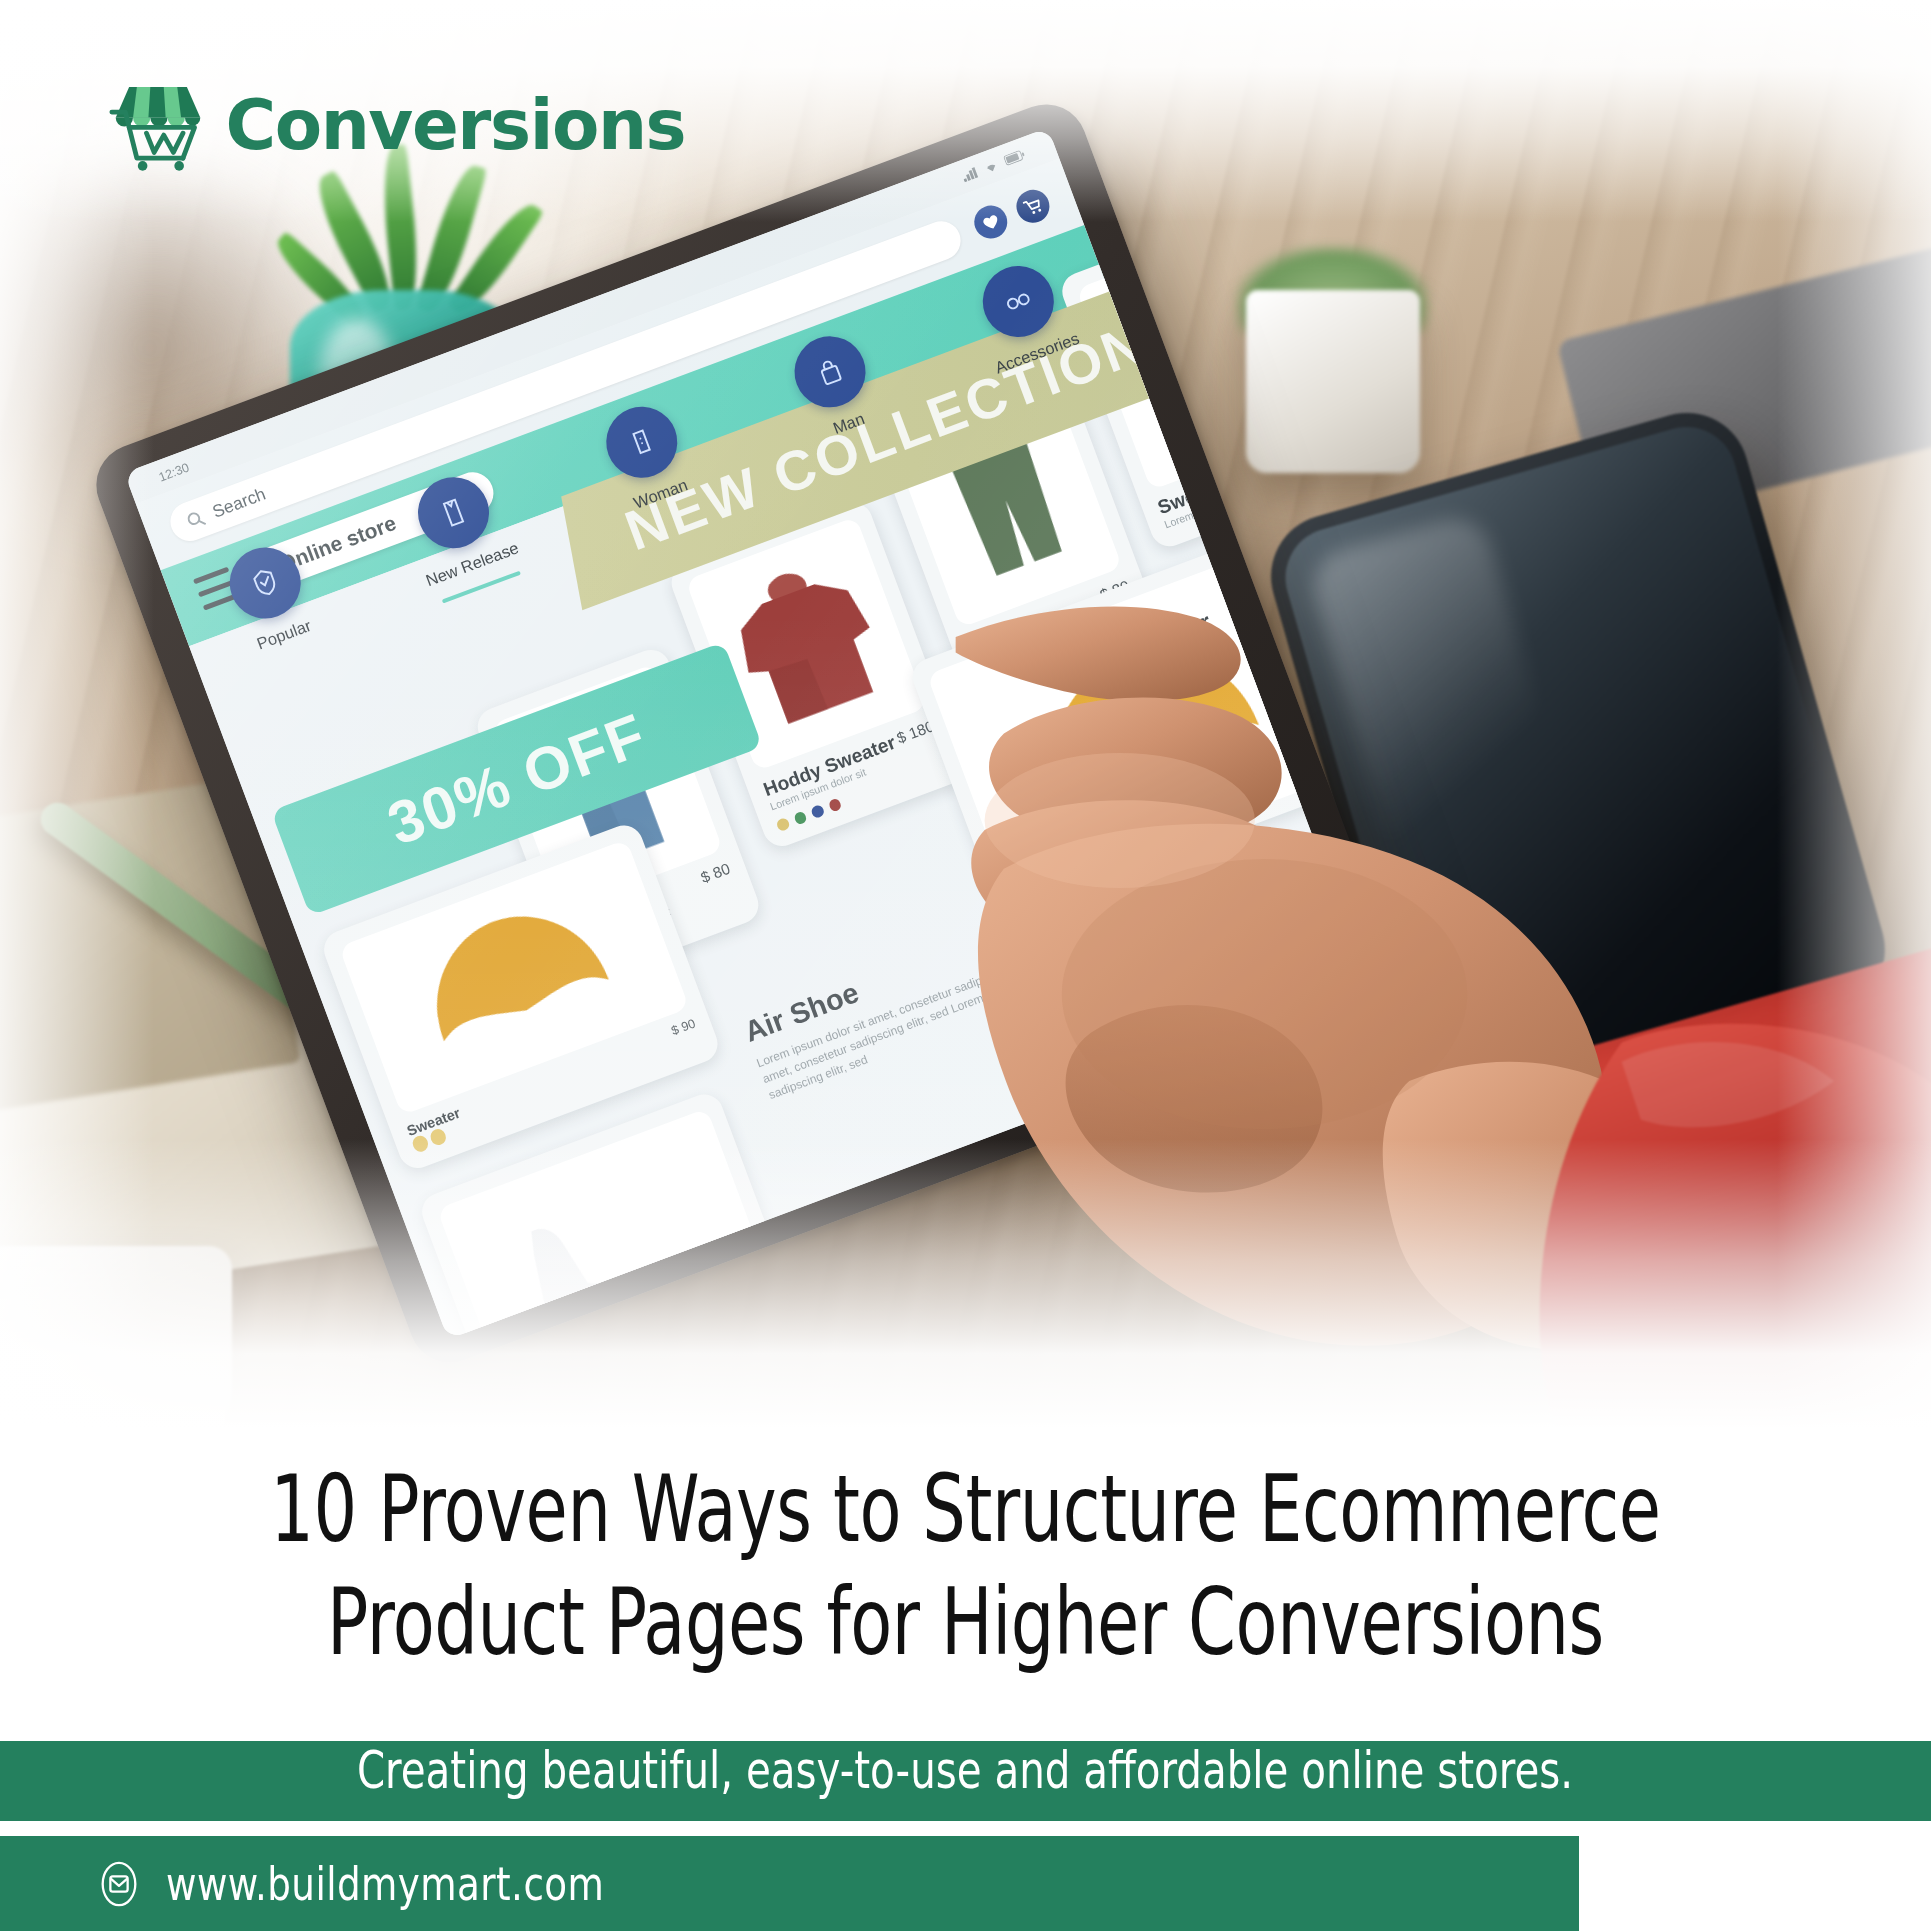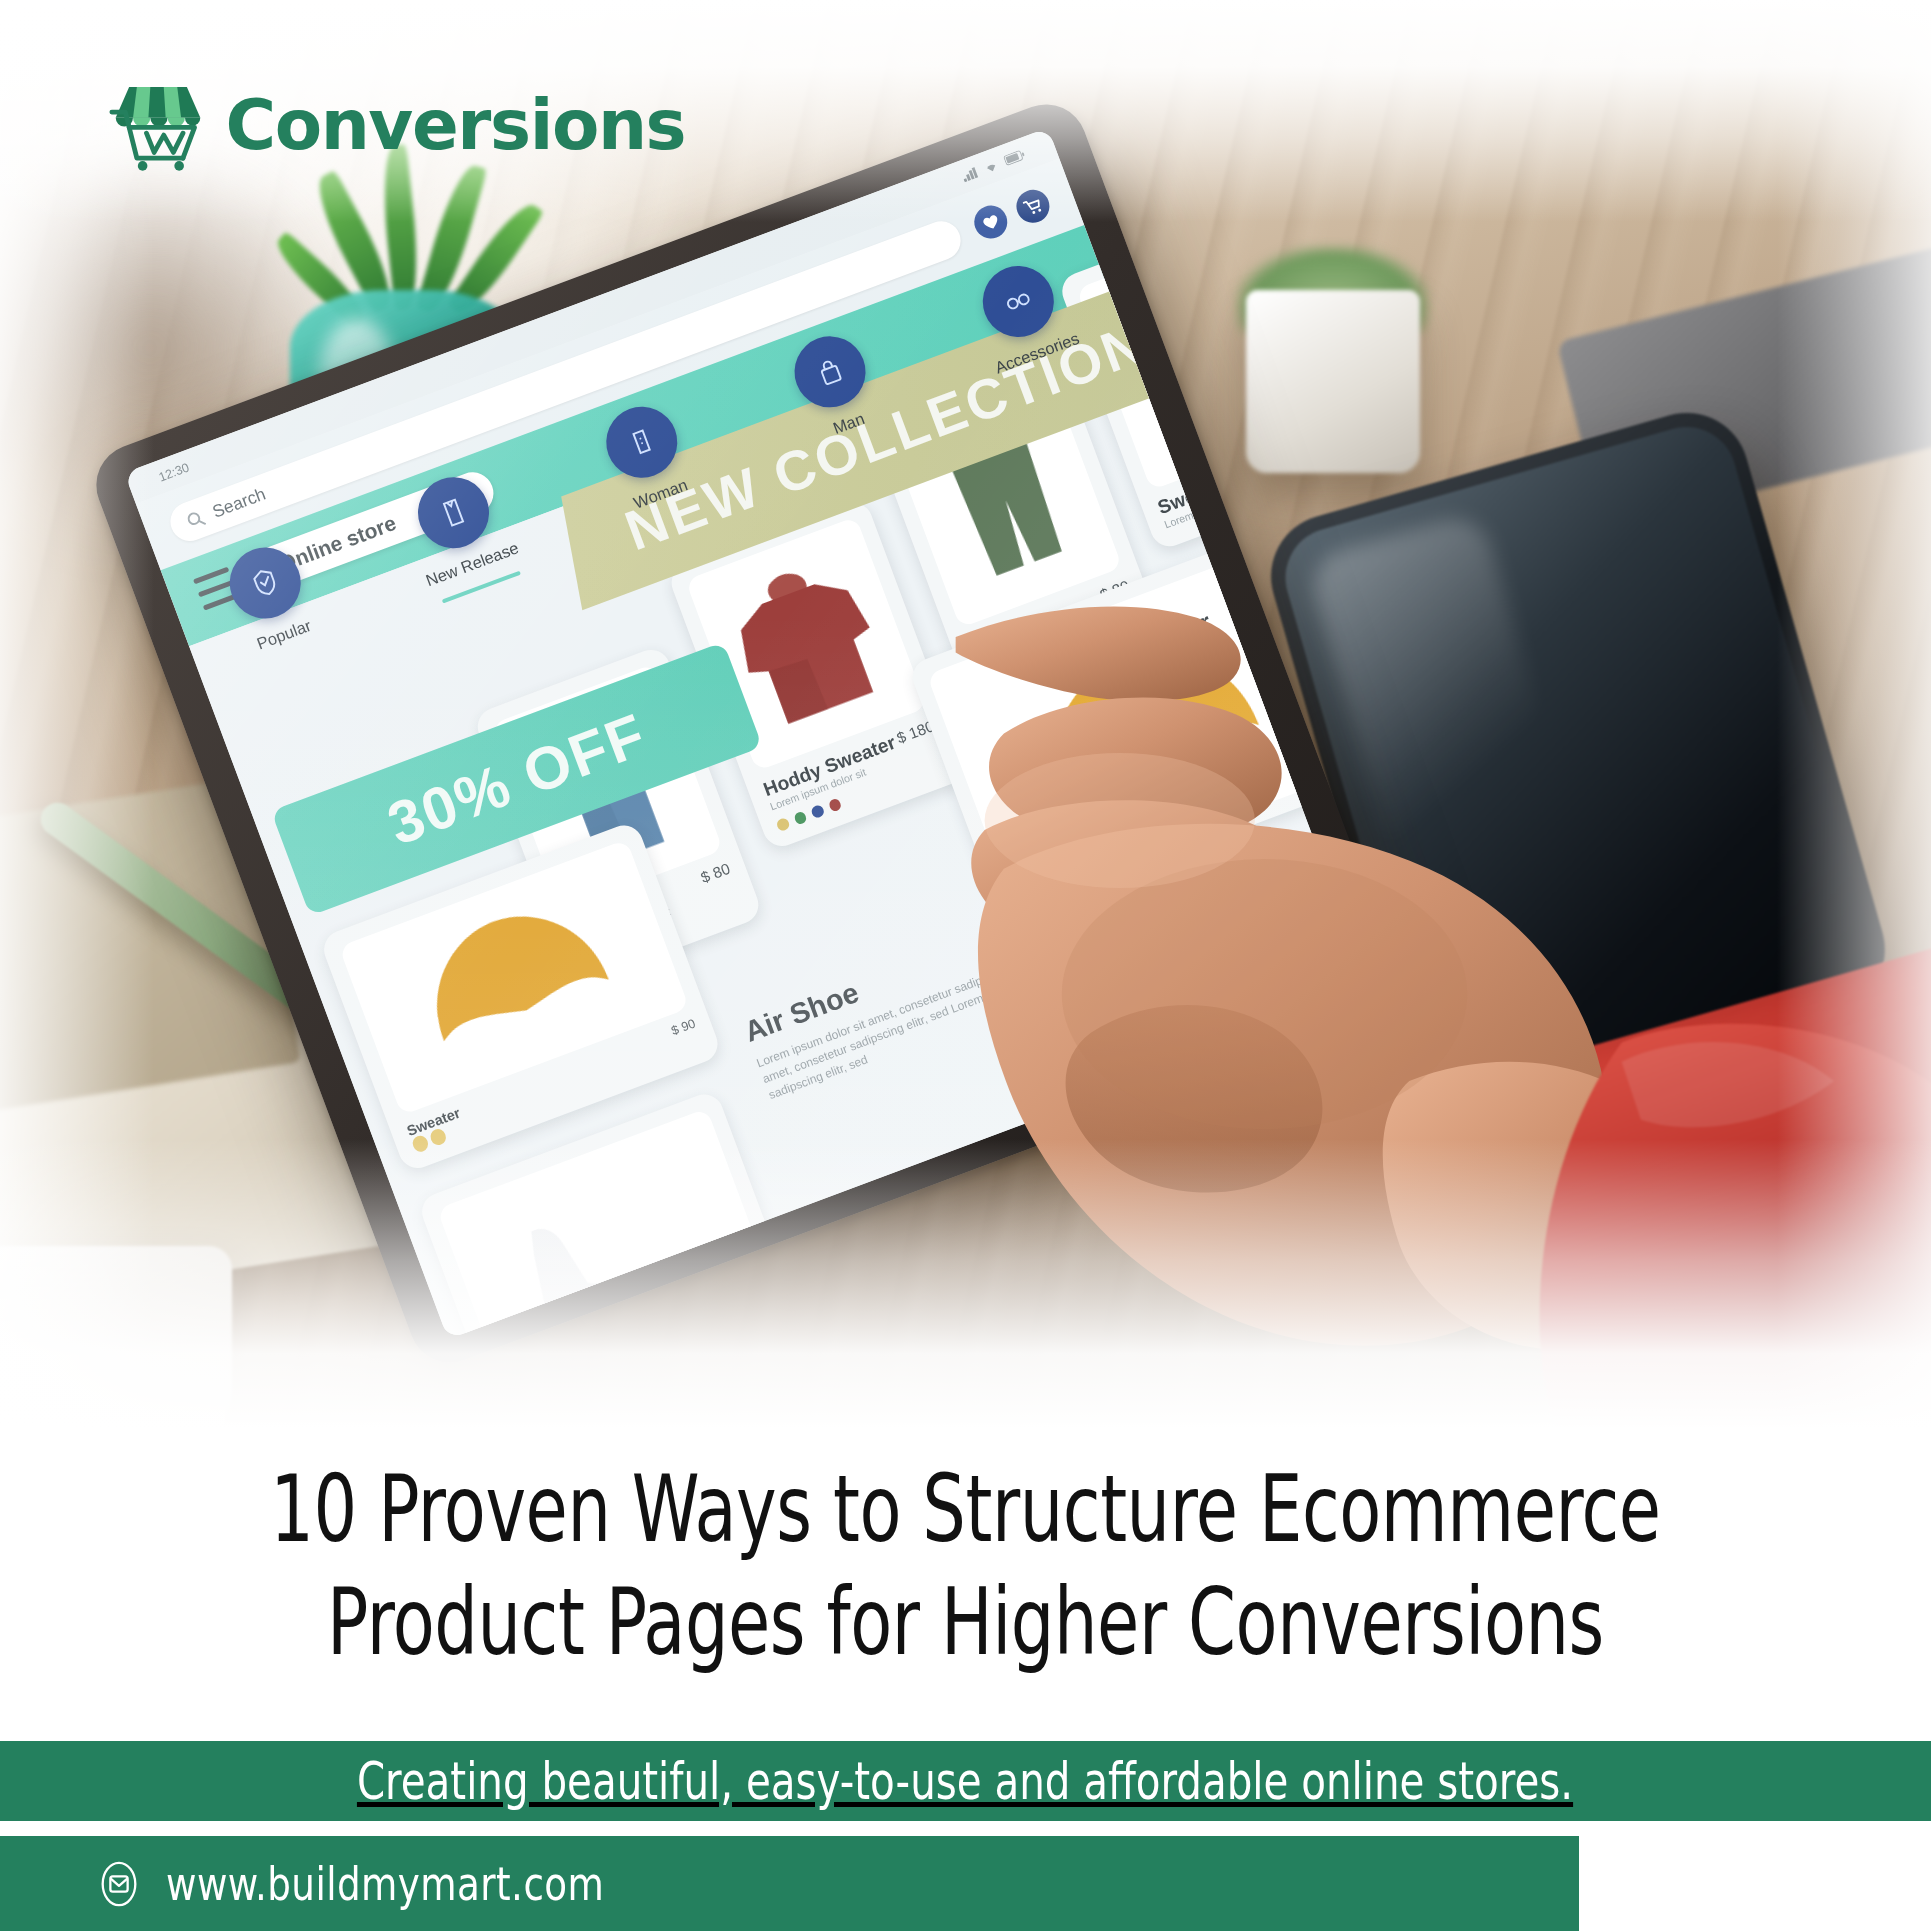--- a/index.html
+++ b/index.html
@@ -364,23 +364,22 @@
     transform:scaleX(0.82);
     transform-origin:50% 0;
     z-index:40;
   }
   .headline .l2 { display:block; }
 
   
   .tagline-band {
     position:absolute; left:0; top:1741px; width:1931px; height:80px;
     background:#24805E;
-    display:flex; align-items:center; justify-content:center;
+    display:flex; justify-content:center;
     z-index:45;
-    text-decoration:underline;
   }
   .tagline {
     font-family:"DejaVu Sans Condensed","Liberation Sans Narrow","Liberation Sans", sans-serif;
     font-size:51px; color:#ffffff; letter-spacing:0px;
     transform:scaleX(0.88); transform-origin:50% 50%;
     white-space:nowrap;
   }
 
   .band-gap { position:absolute; left:0; top:1821px; width:1931px; height:15.4px; background:#ffffff; z-index:45; }
 

